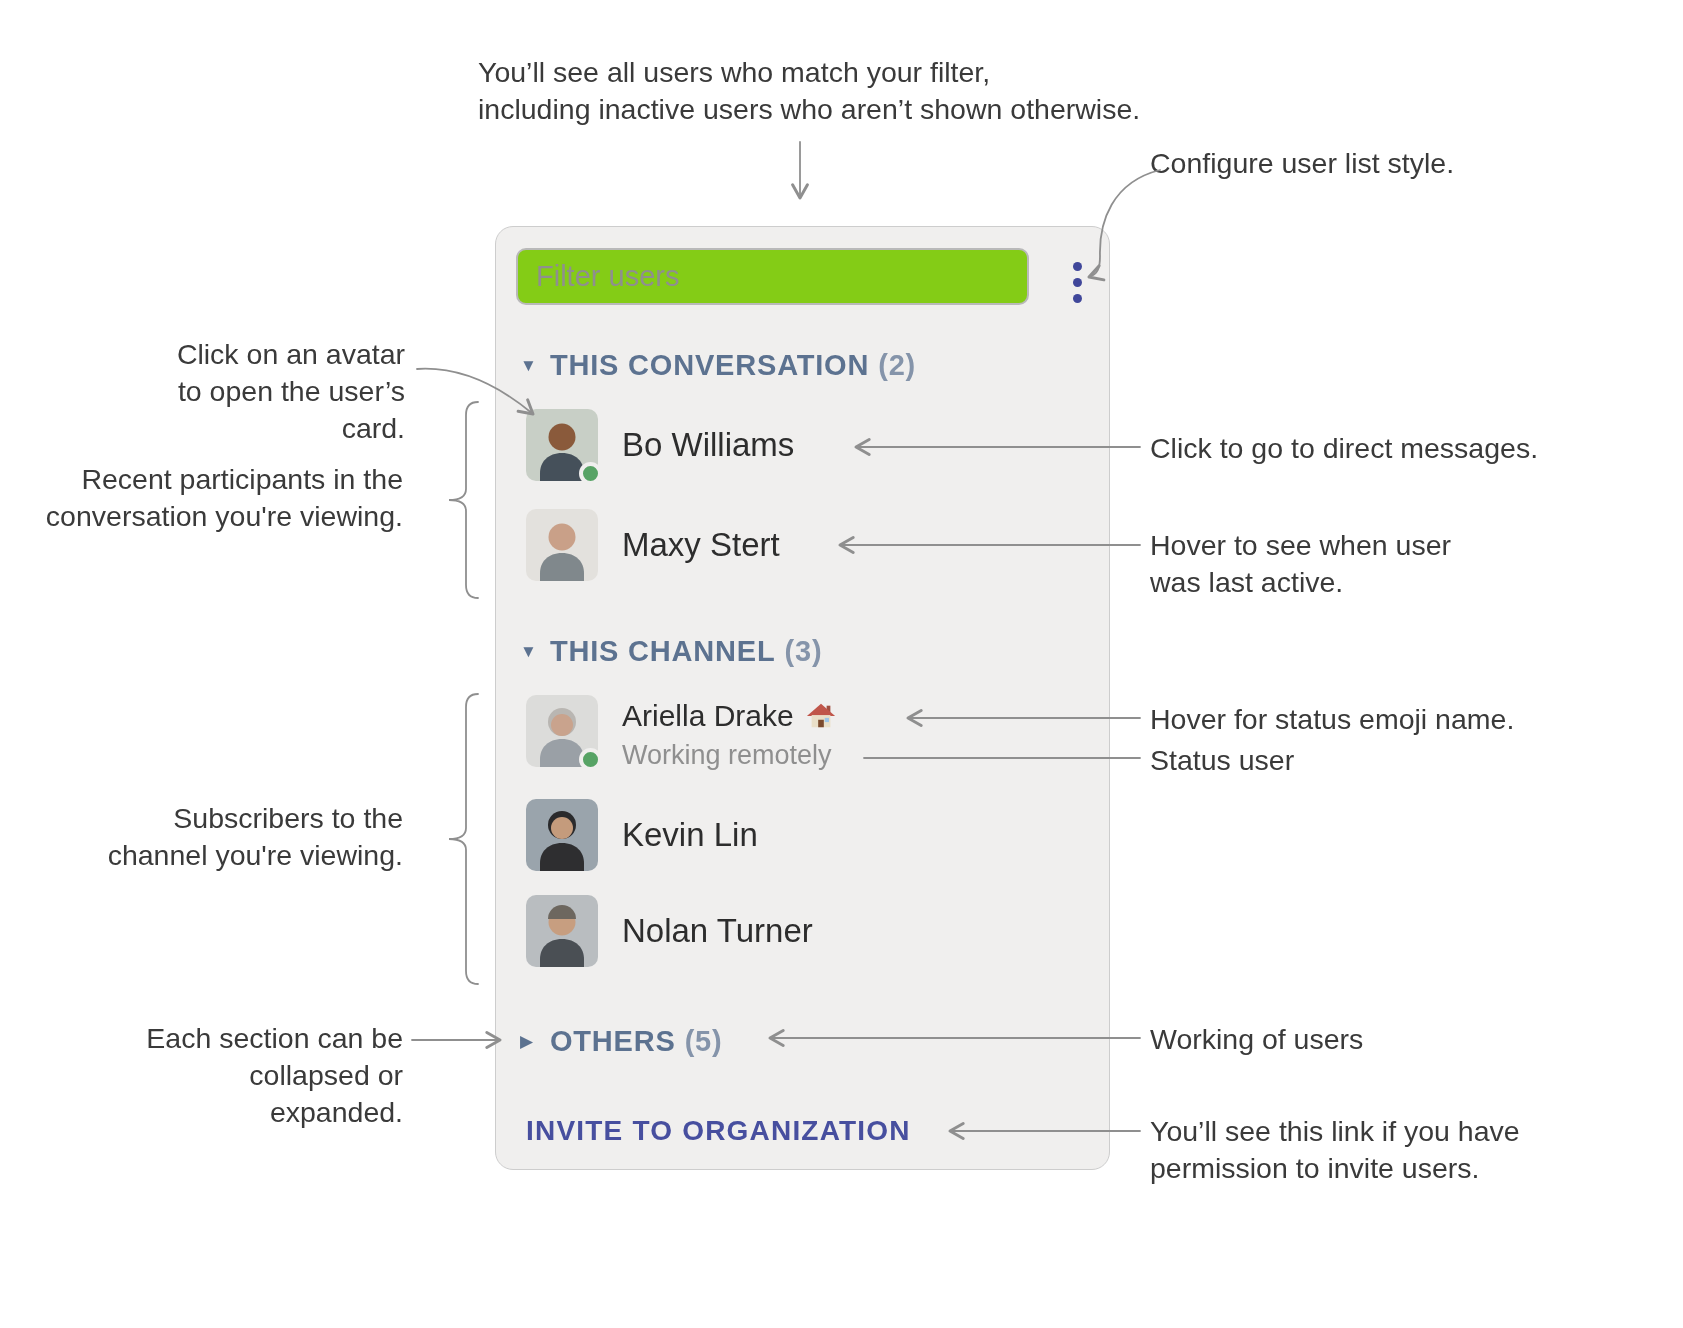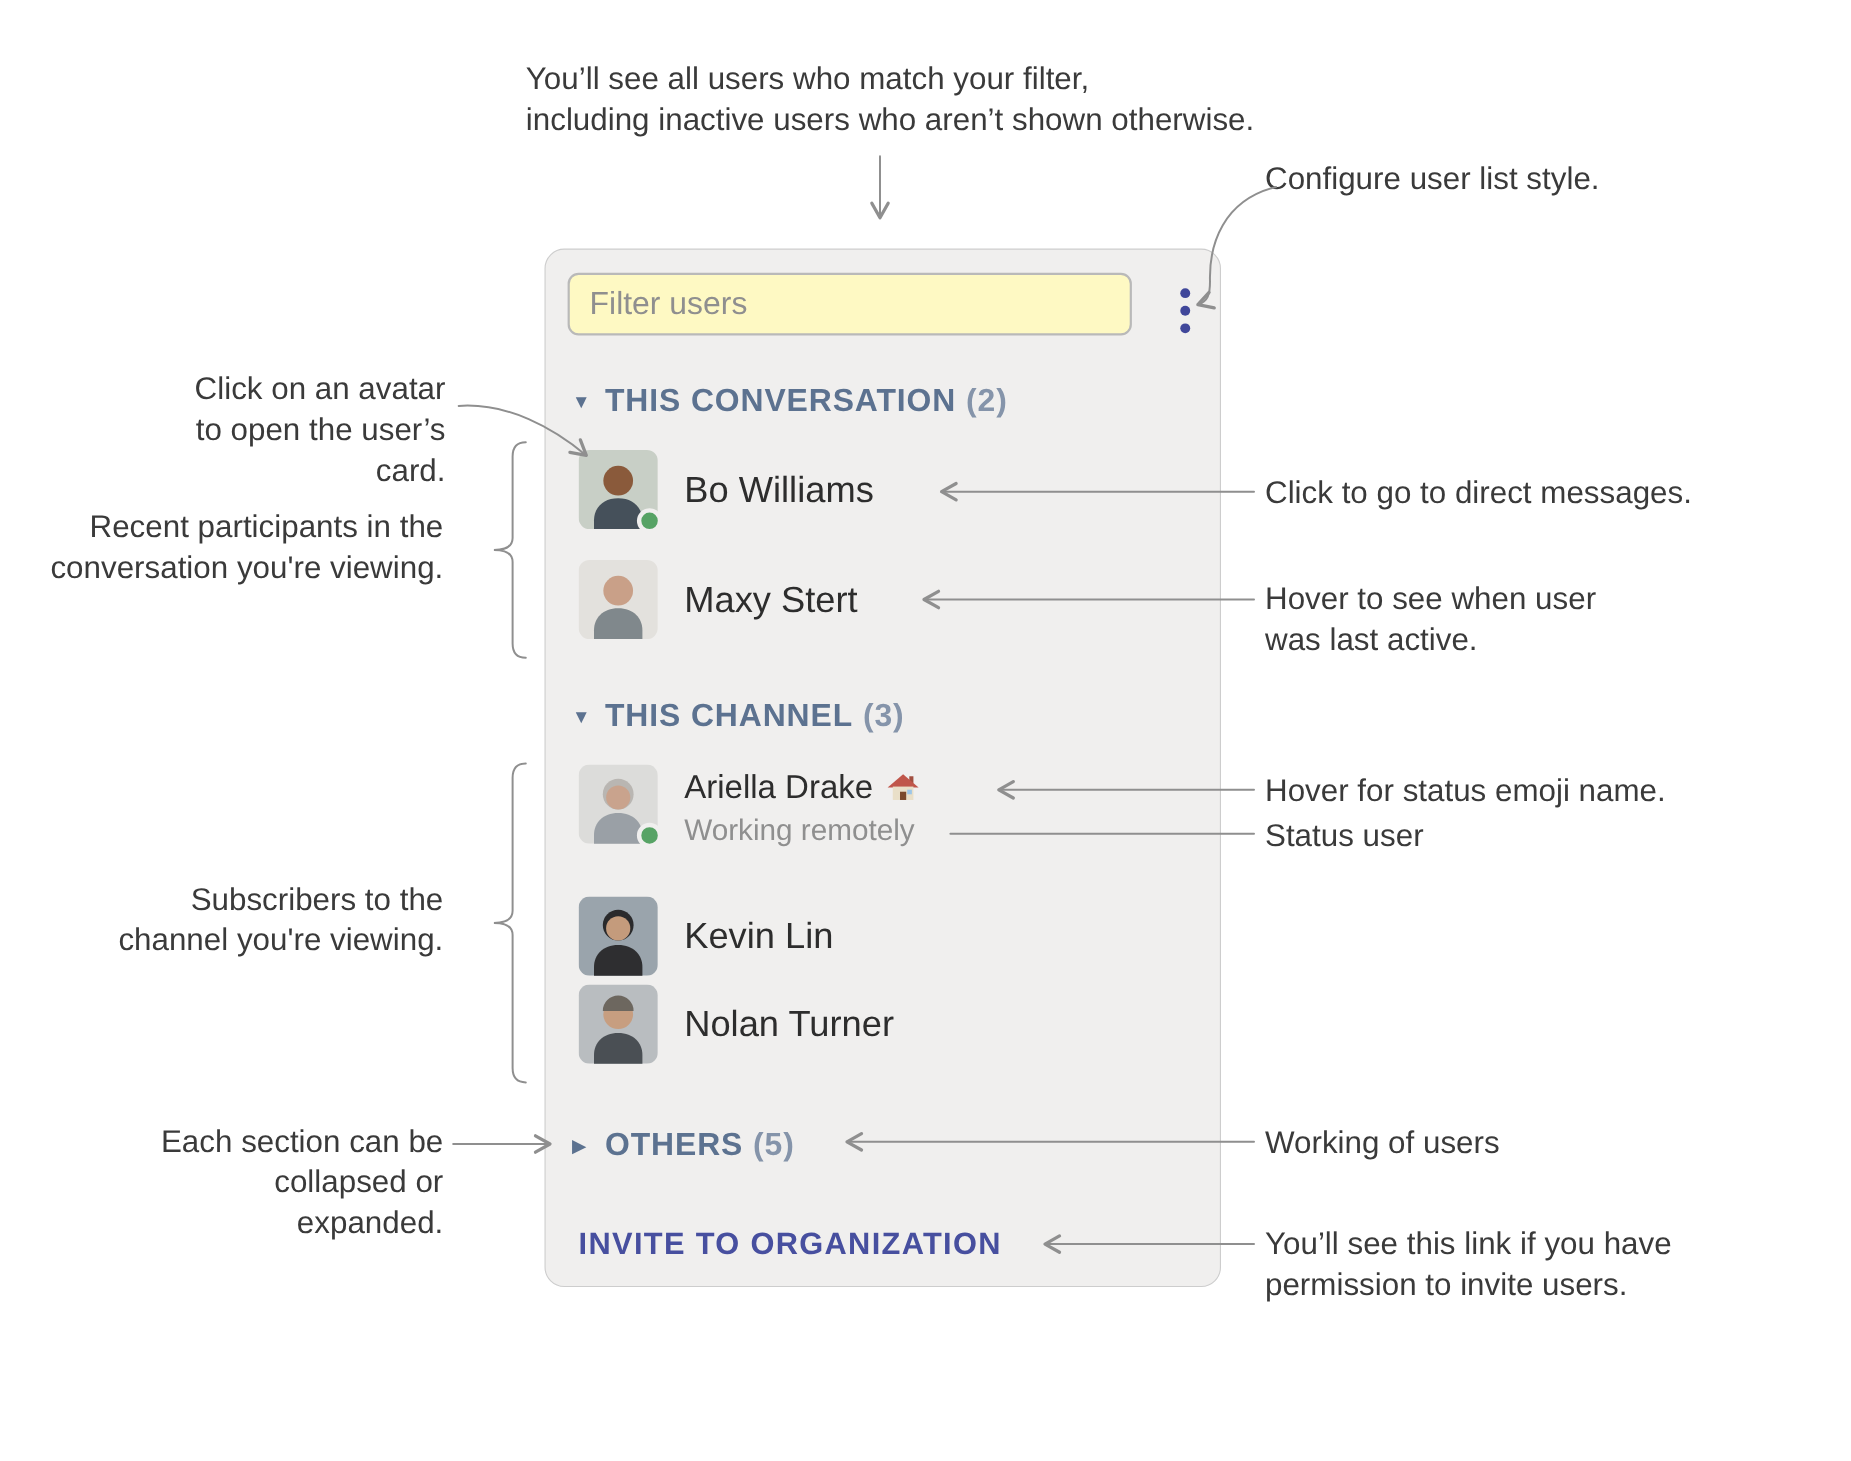--- a/index.html
+++ b/index.html
@@ -12,21 +12,21 @@
   .ra { text-align:right; }
 
   
   .connectors { position:absolute; left:0; top:0; z-index:4; pointer-events:none; }
 
   
   .panel { position:absolute; left:495px; top:226px; width:615px; height:944px;
            background:#f0efee; border:1px solid #cdcdcd; border-radius:18px; z-index:1; }
 
   .filter-input { position:absolute; left:20px; top:21px; width:513px; height:57px;
-           border:2px solid #b9b9b9; border-radius:10px; background:#fef9c3;
+           border:2px solid #b9b9b9; border-radius:10px; background:#84cc16;
            font-size:29px; color:#555; padding:0 18px;
            font-family:"Liberation Sans","DejaVu Sans",sans-serif; outline:none; }
   .filter-input::placeholder { color:#8f8f8f; }
 
   .menu-dots { position:absolute; left:569px; top:31px; width:24px; height:48px;
            display:flex; flex-direction:column; gap:7px; align-items:center;
            justify-content:center; cursor:pointer; }
   .menu-dots .dot { width:9px; height:9px; border-radius:50%; background:#40479a; }
 
   .section-header { position:absolute; left:24px; display:flex; align-items:center;
@@ -206,21 +206,21 @@
             <path d="M16 3 L31 16 L1 16 Z" fill="#c0564a"></path>
             <rect x="6" y="15" width="20" height="13" fill="#e9dfc8"></rect>
             <rect x="13" y="20" width="6" height="8" fill="#7b4a2d"></rect>
             <rect x="20" y="18" width="4.5" height="4.5" fill="#9cc6e8"></rect>
           </svg>
         </div>
         <div class="user-status">Working remotely</div>
       </div>
     </div>
 
-    <div class="user-row" style="top:588px;">
+    <div class="user-row" style="top:572px;">
       <div class="avatar">
         <svg class="face" width="72" height="72" viewBox="0 0 72 72">
           <rect width="72" height="72" fill="#9aa4ac"></rect>
           <circle cx="36" cy="26" r="14" fill="#2a2a2c"></circle>
           <circle cx="36" cy="29" r="11" fill="#c49b7c"></circle>
           <path d="M36 44 c-14 0 -22 9 -22 20 l0 10 44 0 0 -10 c0 -11 -8 -20 -22 -20 z" fill="#2e2e30"></path>
         </svg>
       </div>
       <div class="user-name">Kevin Lin</div>
     </div>

